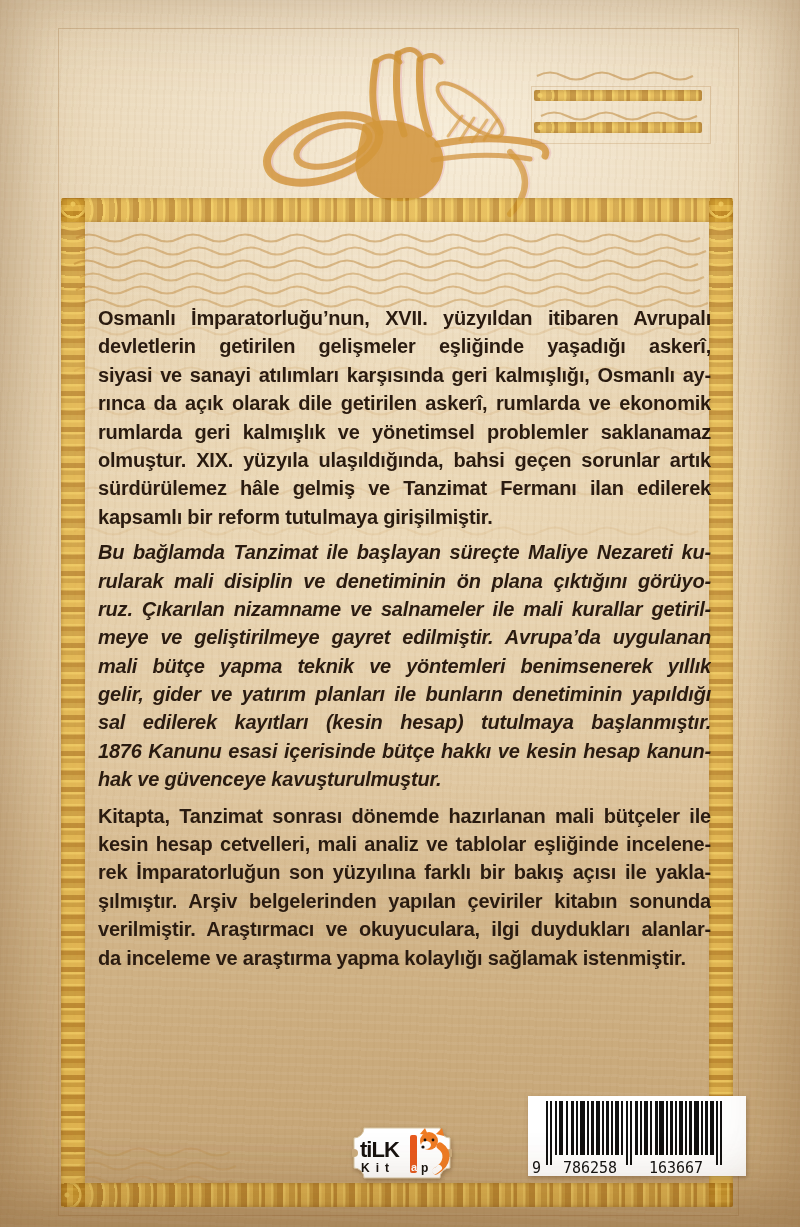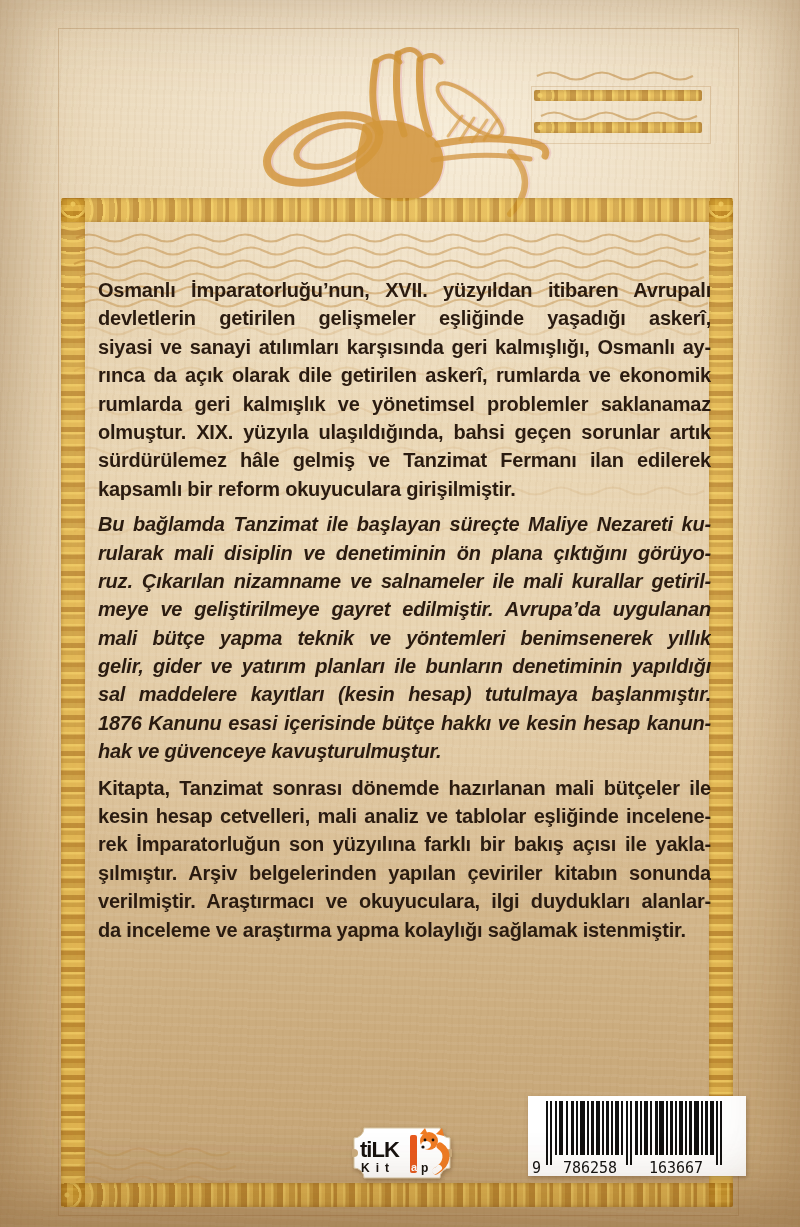--- a/index.html
+++ b/index.html
@@ -33,21 +33,21 @@
   .band-top{position:absolute;left:61px;top:198px;width:672px;height:24px;}
   .band-bottom{position:absolute;left:61px;top:1183px;width:672px;height:24px;}
   .band-left{position:absolute;left:61px;top:198px;width:24px;height:1009px;}
   .band-right{position:absolute;left:709px;top:198px;width:24px;height:1009px;}
   .tughra{position:absolute;left:248px;top:44px;filter:drop-shadow(2px 0 0 rgba(195,45,125,.18));opacity:.9;}
   .tr-block-frame{position:absolute;left:531px;top:86px;width:178px;height:56px;border:1px solid rgba(170,115,50,.22);}
   .chain-1{position:absolute;left:534px;top:90px;width:168px;height:11px;}
   .chain-2{position:absolute;left:534px;top:122px;width:168px;height:11px;}
   .scribbles{position:absolute;pointer-events:none;}
   .blurb{
-    position:absolute;left:98px;top:276px;width:613px;
+    position:absolute;left:98px;top:304px;width:613px;
     color:#2a1b10;font-weight:bold;font-size:20px;line-height:28.4px;letter-spacing:-0.2px;
   }
   .blurb p{margin:0;padding:0;}
   .blurb .p2{margin-top:7px;font-style:italic;}
   .blurb .p3{margin-top:8px;}
   .line{text-align:justify;text-align-last:justify;height:28.4px;overflow:hidden;}
   .line.last{text-align-last:left;}
   .logo{position:absolute;left:352px;top:1126px;filter:drop-shadow(1px 2px 2px rgba(80,50,20,.35));}
   .barcode{position:absolute;left:528px;top:1096px;filter:drop-shadow(1px 2px 2px rgba(80,50,20,.35));}
 </style>
@@ -119,30 +119,30 @@
 
   <div class="blurb">
     <p class="p1">
       <span class="line" style="display:block">Osmanlı İmparatorluğu’nun, XVII. yüzyıldan itibaren Avrupalı</span>
       <span class="line" style="display:block">devletlerin getirilen gelişmeler eşliğinde yaşadığı askerî,</span>
       <span class="line" style="display:block">siyasi ve sanayi atılımları karşısında geri kalmışlığı, Osmanlı ay-</span>
       <span class="line" style="display:block">rınca da açık olarak dile getirilen askerî, rumlarda ve ekonomik ku-</span>
       <span class="line" style="display:block">rumlarda geri kalmışlık ve yönetimsel problemler saklanamaz</span>
       <span class="line" style="display:block">olmuştur. XIX. yüzyıla ulaşıldığında, bahsi geçen sorunlar artık</span>
       <span class="line" style="display:block">sürdürülemez hâle gelmiş ve Tanzimat Fermanı ilan edilerek</span>
-      <span class="line last" style="display:block">kapsamlı bir reform okuyuculara girişilmiştir.</span>
+      <span class="line last" style="display:block">kapsamlı bir reform tutulmaya girişilmiştir.</span>
     </p>
     <p class="p2">
       <span class="line" style="display:block">Bu bağlamda Tanzimat ile başlayan süreçte Maliye Nezareti ku-</span>
       <span class="line" style="display:block">rularak mali disiplin ve denetiminin ön plana çıktığını görüyo-</span>
       <span class="line" style="display:block">ruz. Çıkarılan nizamname ve salnameler ile mali kurallar getiril-</span>
       <span class="line" style="display:block">meye ve geliştirilmeye gayret edilmiştir. Avrupa’da uygulanan</span>
       <span class="line" style="display:block">mali bütçe yapma teknik ve yöntemleri benimsenerek yıllık</span>
       <span class="line" style="display:block">gelir, gider ve yatırım planları ile bunların denetiminin yapıldığı</span>
-      <span class="line" style="display:block">sal maddelere kayıtları (kesin hesap) tutulmaya başlanmıştır.</span>
+      <span class="line" style="display:block">sal edilerek kayıtları (kesin hesap) tutulmaya başlanmıştır.</span>
       <span class="line" style="display:block">1876 Kanunu esasi içerisinde bütçe hakkı ve kesin hesap kanun-</span>
       <span class="line last" style="display:block">hak ve güvenceye kavuşturulmuştur.</span>
     </p>
     <p class="p3">
       <span class="line" style="display:block">Kitapta, Tanzimat sonrası dönemde hazırlanan mali bütçeler ile</span>
       <span class="line" style="display:block">kesin hesap cetvelleri, mali analiz ve tablolar eşliğinde incelene-</span>
       <span class="line" style="display:block">rek İmparatorluğun son yüzyılına farklı bir bakış açısı ile yakla-</span>
       <span class="line" style="display:block">şılmıştır. Arşiv belgelerinden yapılan çeviriler kitabın sonunda</span>
       <span class="line" style="display:block">verilmiştir. Araştırmacı ve okuyuculara, ilgi duydukları alanlar-</span>
       <span class="line last" style="display:block">da inceleme ve araştırma yapma kolaylığı sağlamak istenmiştir.</span>

